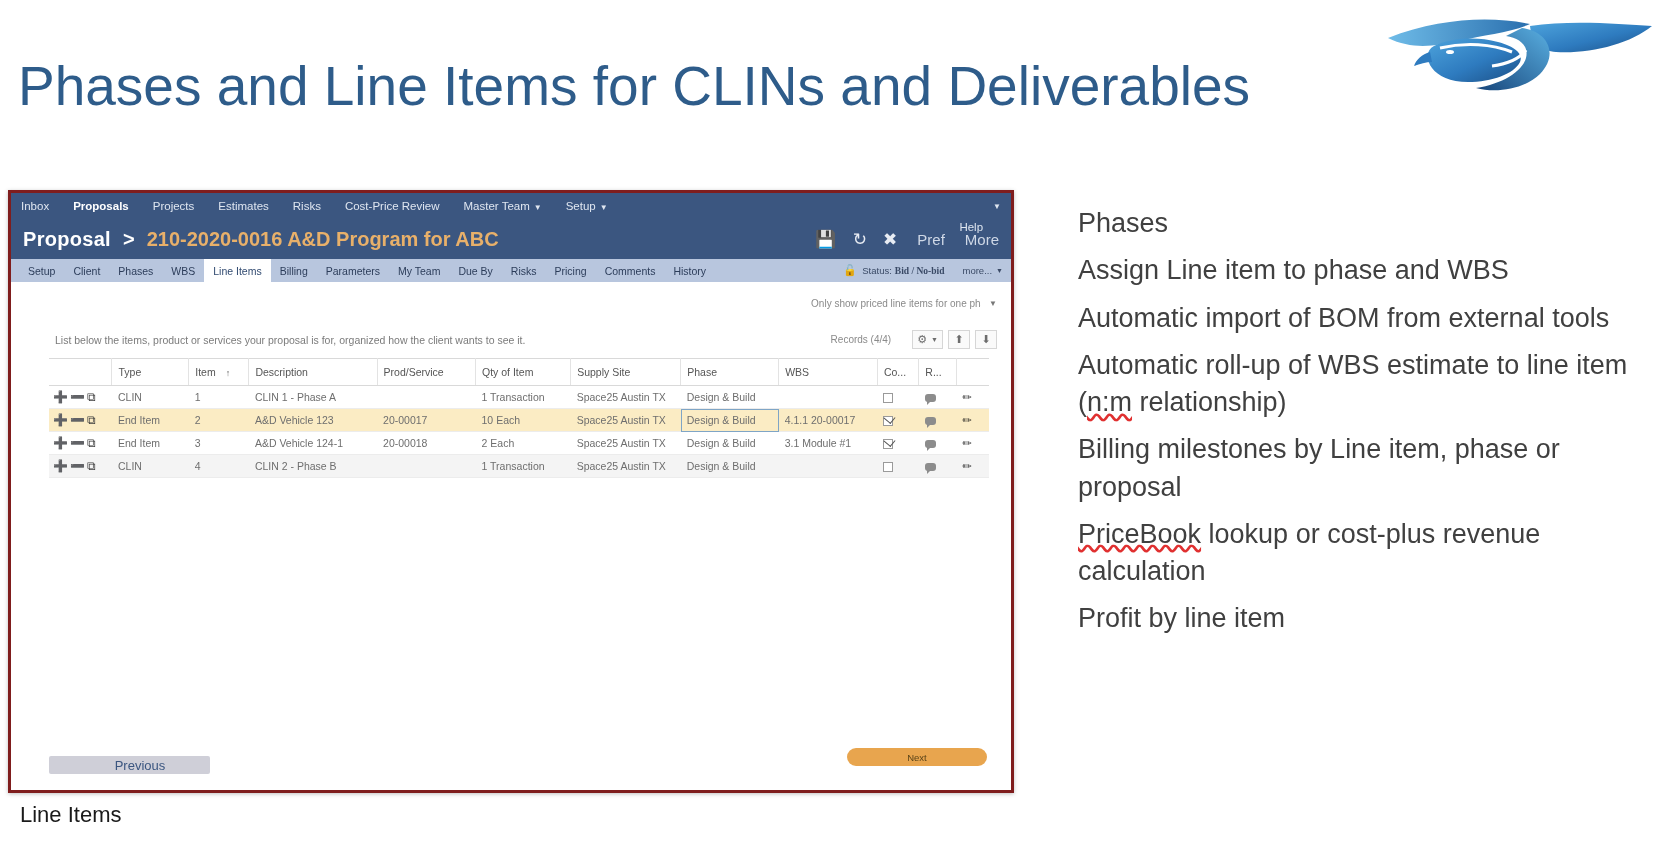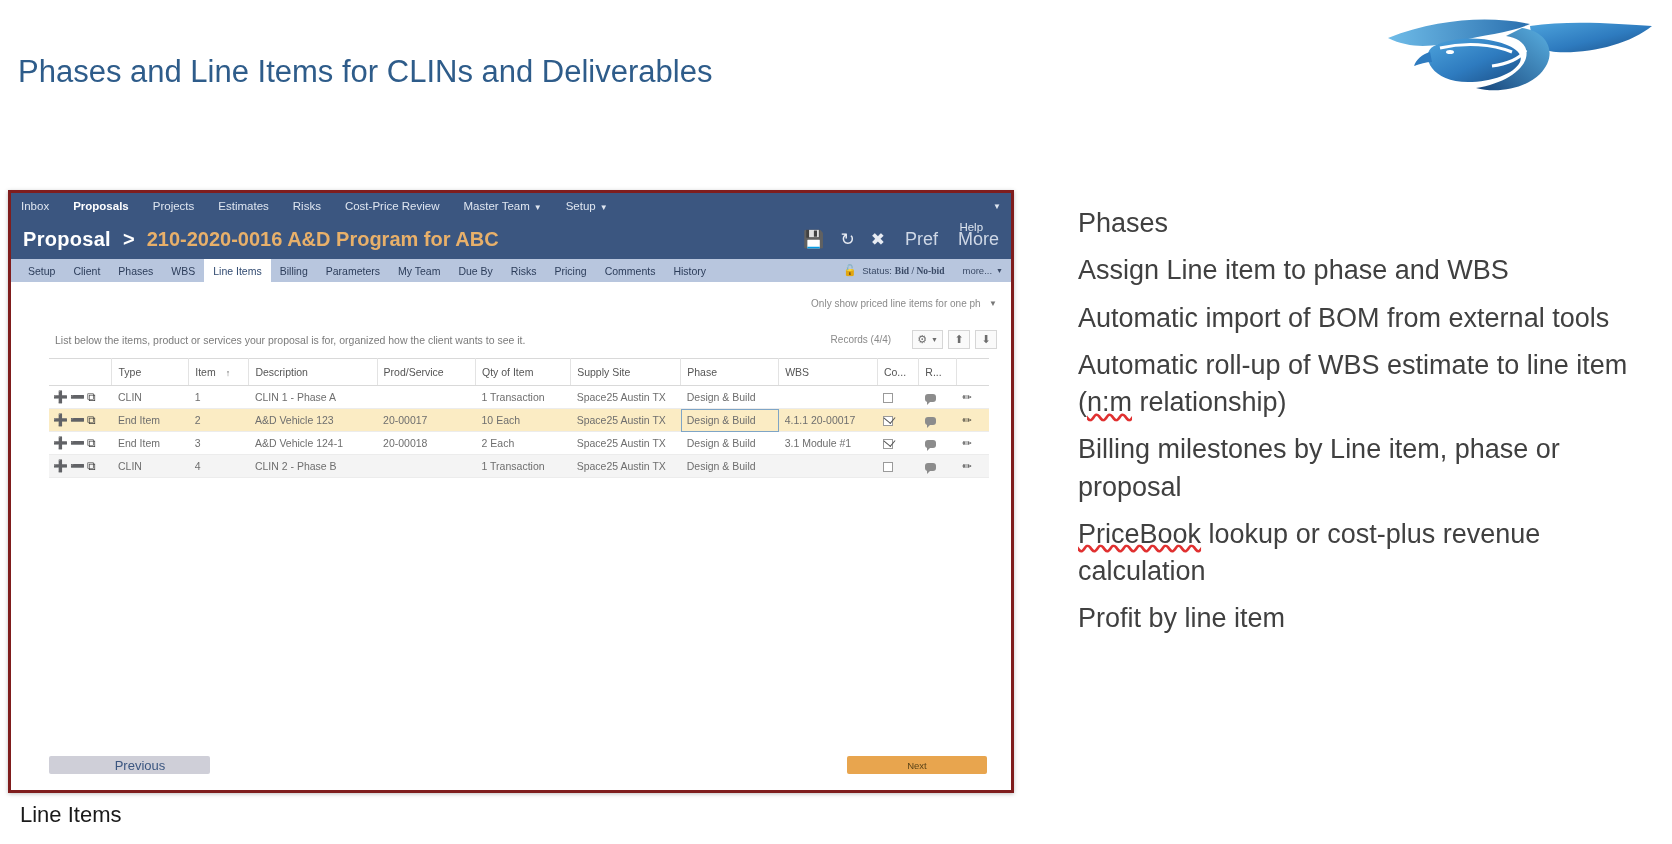--- a/index.html
+++ b/index.html
@@ -13,21 +13,21 @@
     position: relative;
     font-family: "Liberation Sans", sans-serif;
     overflow: hidden;
   }
 
   
   #slide-title {
     position: absolute;
     left: 18px;
     top: 54px;
-    font-size: 31px;
+    font-size: 55px;
     font-weight: 400;
     color: #2E5C8A;
     letter-spacing: 0px;
     white-space: nowrap;
   }
 
   
   #logo {
     position: absolute;
     right: 12px;
@@ -98,21 +98,21 @@
   }
   .titlebar .spacer { flex: 1; }
   .titlebar .ticon {
     color: #e8ecf3;
     font-size: 17px;
     margin-left: 16px;
     line-height: 1;
   }
   .titlebar .tbtn {
     color: #cfd8e6;
-    font-size: 18px;
+    font-size: 15px;
     margin-left: 20px;
   }
 
   
   .tabstrip {
     height: 23px;
     background: #B8C6DE;
     display: flex;
     align-items: stretch;
     padding-left: 8px;
@@ -309,25 +309,25 @@
     color: #3B5680;
     font-size: 13px;
     display: flex;
     align-items: center;
     justify-content: center;
     padding-left: 21px;
   }
   .btn-next {
     position: absolute;
     right: 24px;
-    bottom: 16px;
+    bottom: 24px;
     width: 140px;
     height: 18px;
     background: #E9A košik;
-    border-radius: 2px;
+    border-radius: 9px;
     color: #5b4418;
     font-size: 9.5px;
     display: flex;
     align-items: center;
     justify-content: center;
   }
   .btn-next { background: #E9A council; }
   .btn-next { background: #E8A54E; }
 
   

